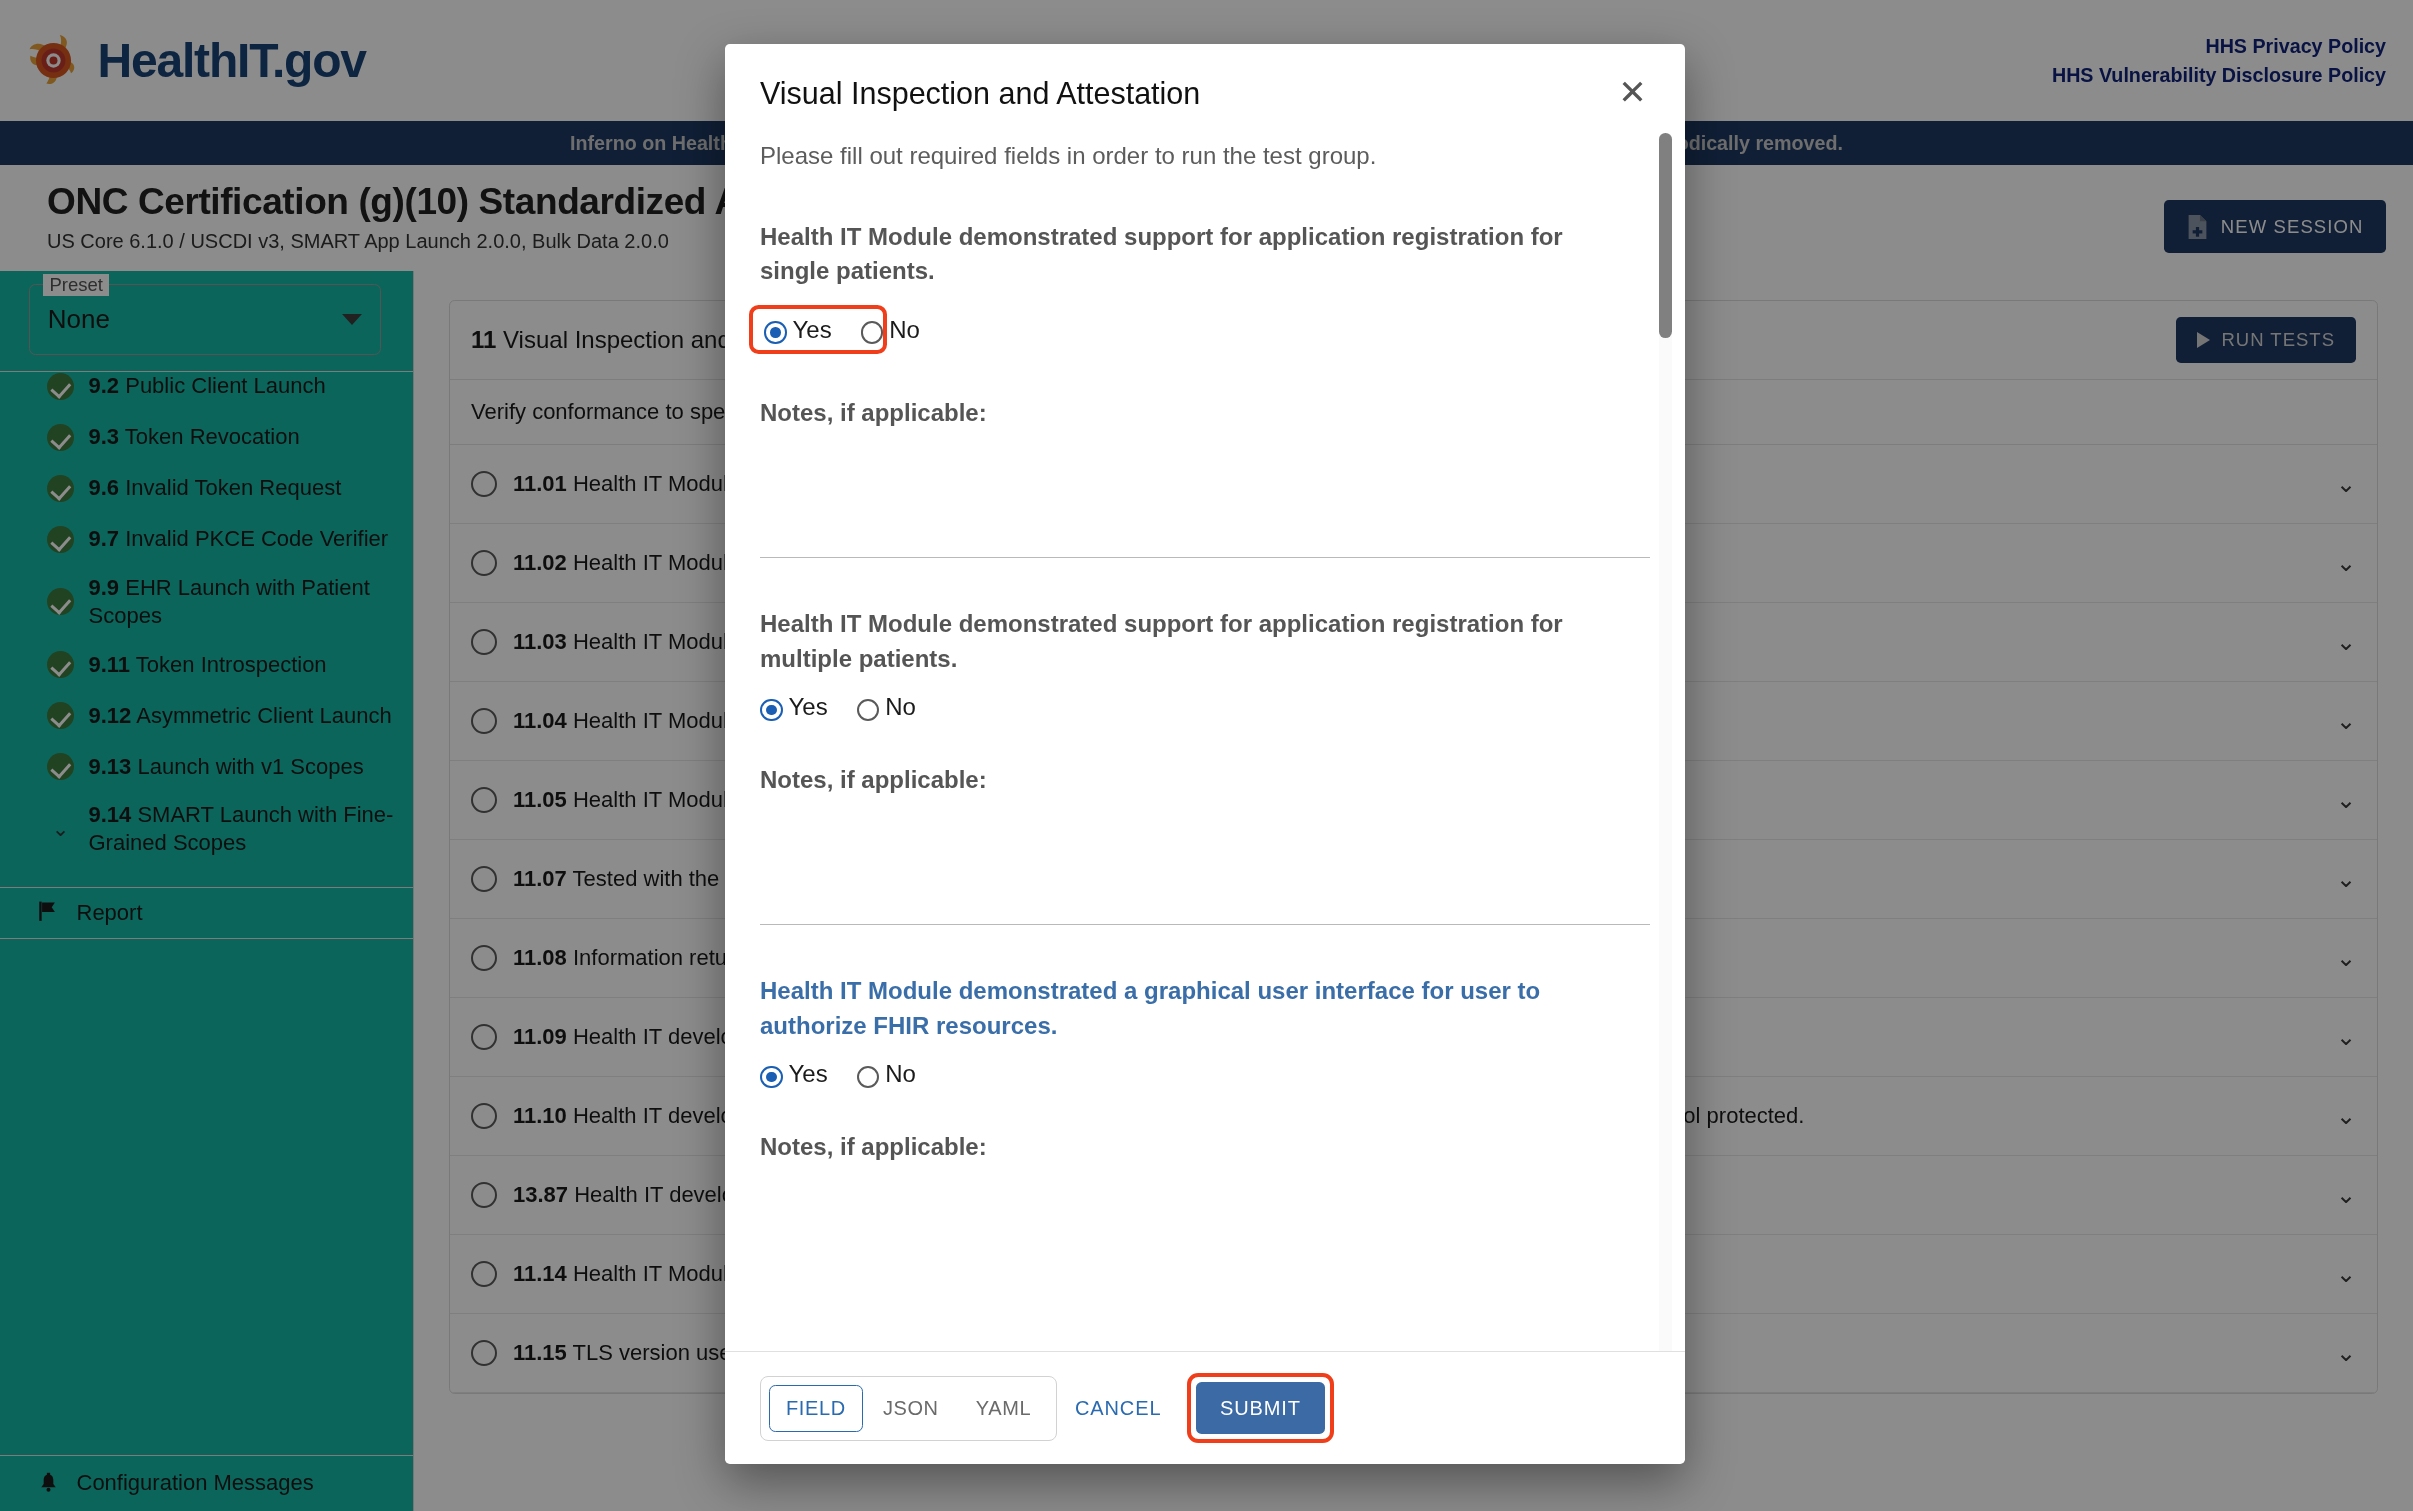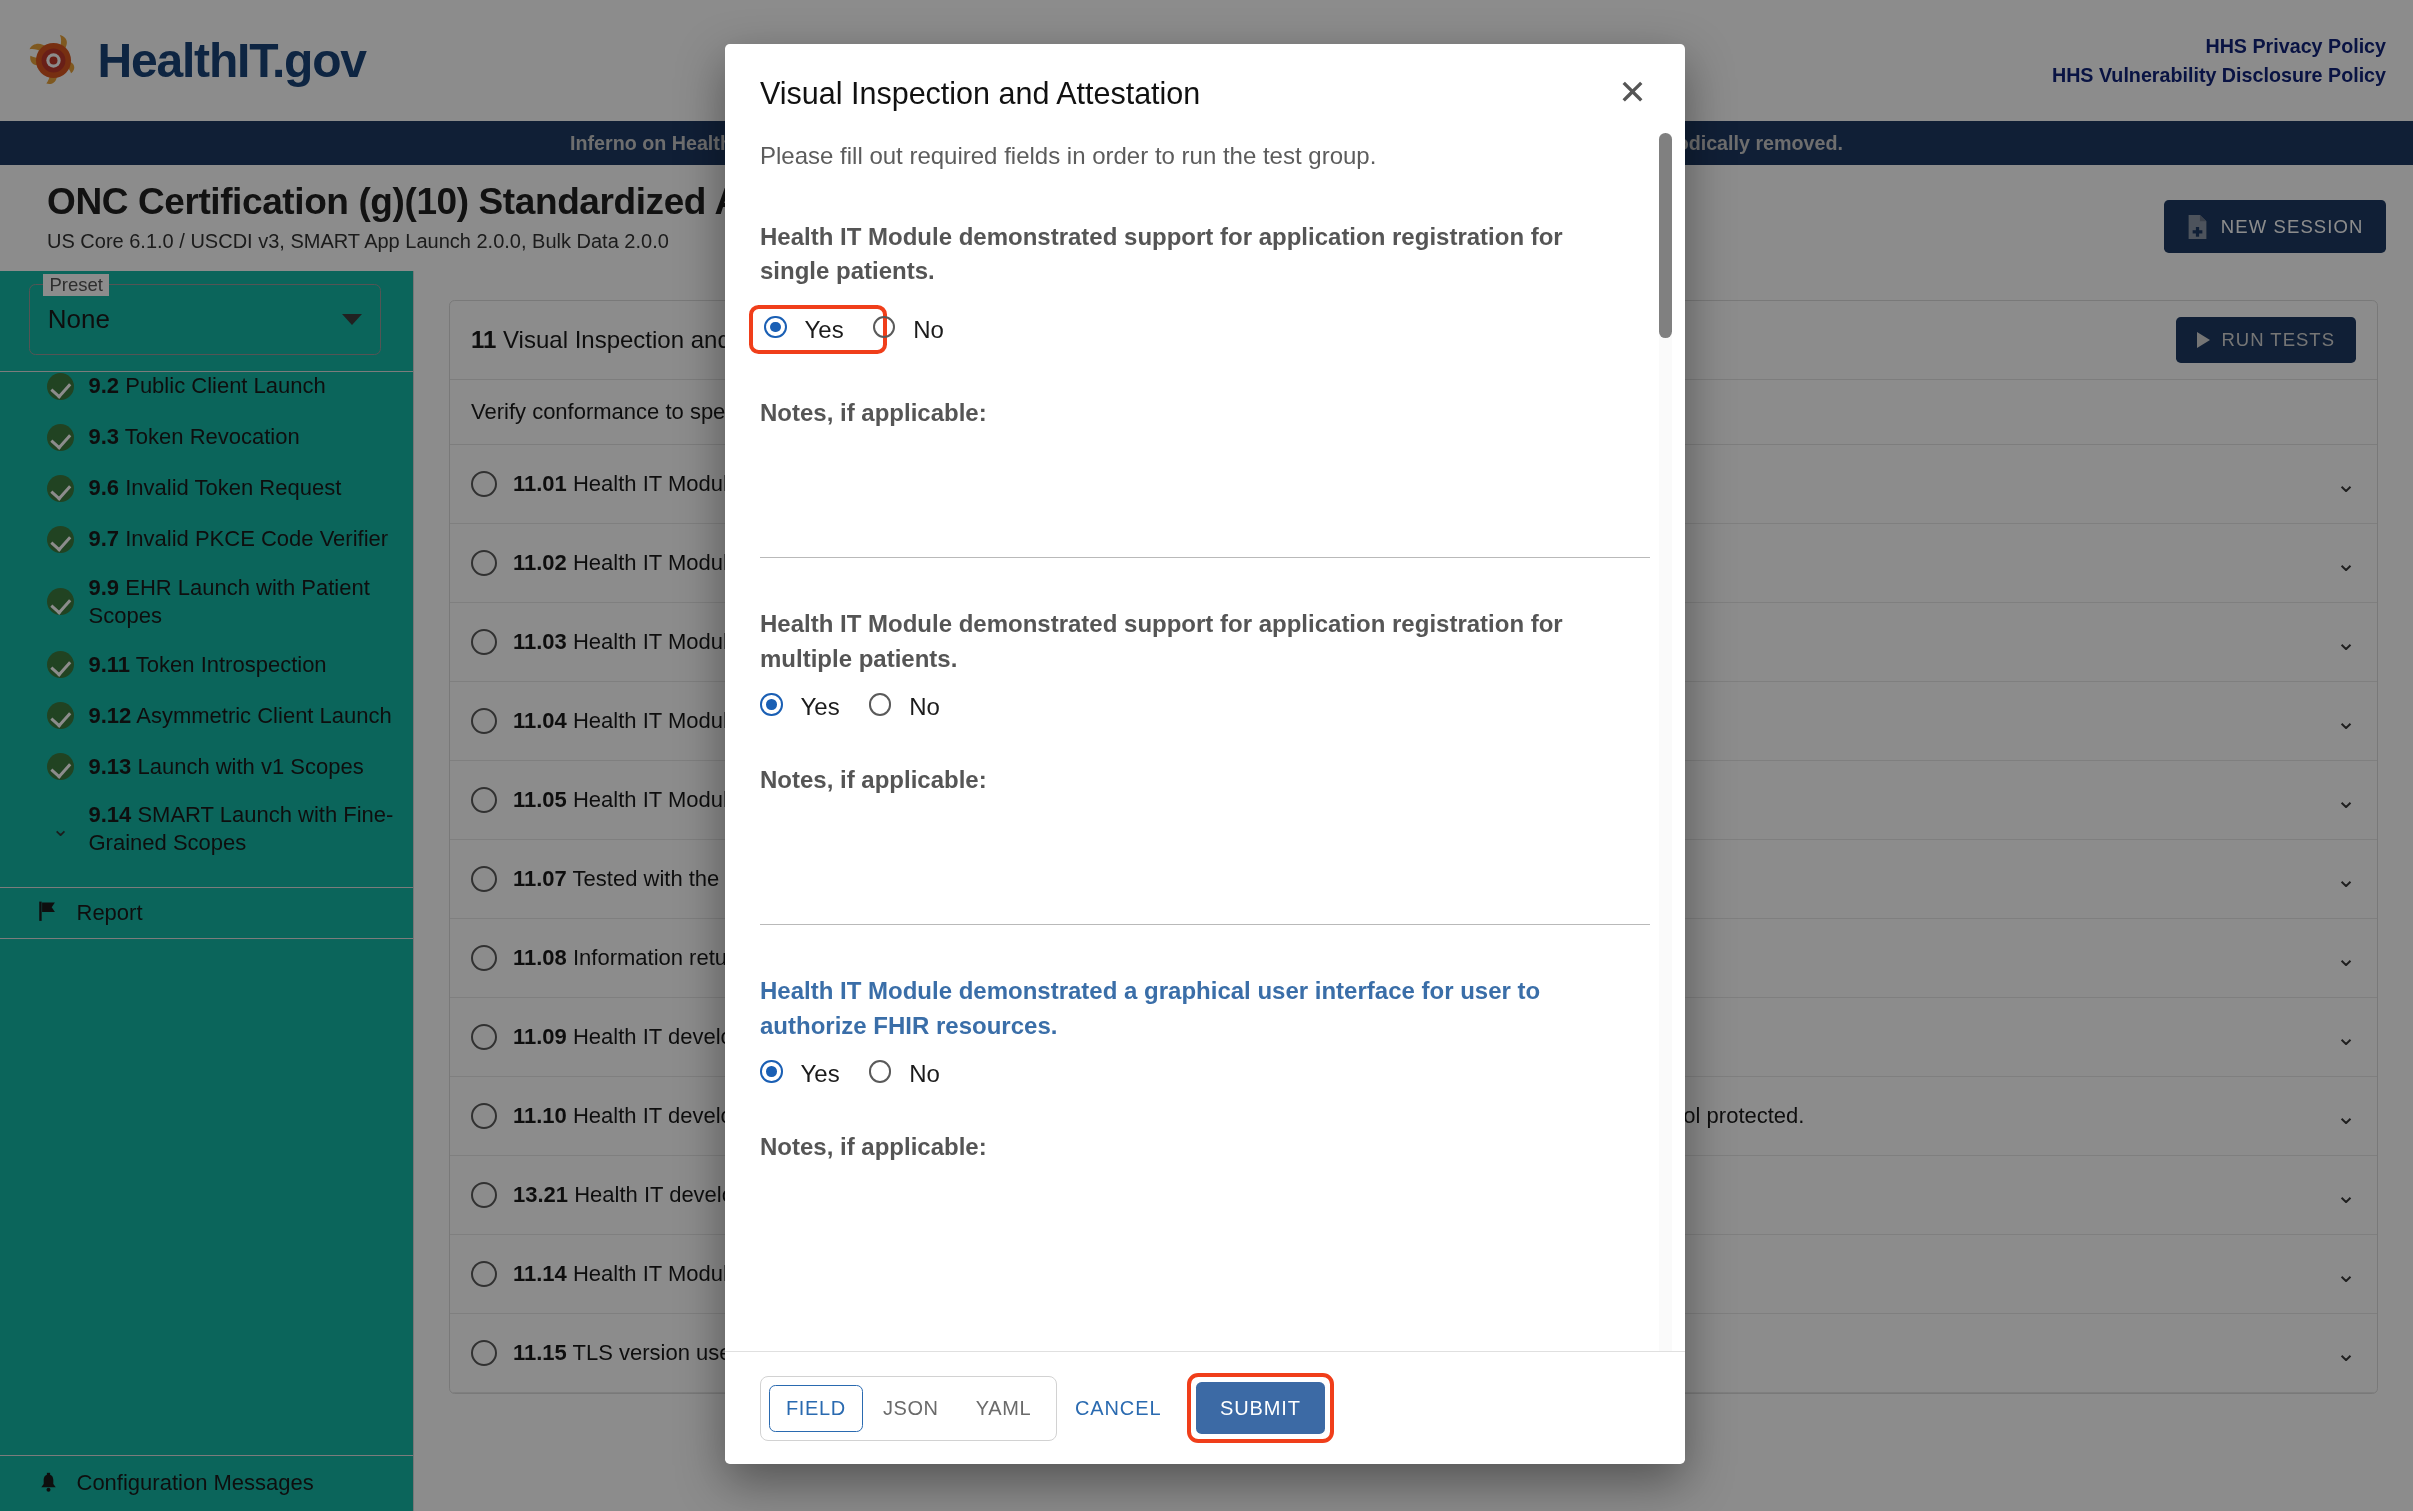--- a/index.html
+++ b/index.html
@@ -183,21 +183,21 @@
   .q-text {
     font-size: 24px; font-weight: bold; color: #555; line-height: 1.45;
     max-width: 835px;
   }
   .q-text.link { color: #3a6ea8; }
   .radio-row { display: flex; align-items: center; gap: 29px; margin-top: 16px; }
   .radio-row.boxed {
     border: 4px solid #f03e1a; border-radius: 9.6px;
     padding: 6.4px 17.7px 6.4px 11.2px; width: 138px; margin-left: -11.2px;
   }
-  .radio-opt { display:flex; align-items:flex-start; gap: 18px; cursor:pointer; }
+  .radio-opt { display:flex; align-items:flex-end; gap: 6px; cursor:pointer; }
   .rdo {
     width: 22.5px; height: 22.5px; border-radius: 50%;
     border: 2.4px solid #5a5a5a; position: relative; flex:0 0 22.5px;
   }
   .rdo.on { border-color: #1a5fb4; }
   .rdo.on::after {
     content:""; position:absolute; inset:4px; border-radius:50%;
     background:#1a5fb4;
   }
   .rdo-label { font-size: 24px; color: #1b1b1b; }
@@ -420,21 +420,21 @@
               <span class="txt"><span class="num">11.09</span> Health IT developer demonstrated the publication of API service base URL.</span>
               <span class="chev-down">⌄</span>
             </div>
             <div class="test-row">
               <span class="circ"></span>
               <span class="txt"><span class="num">11.10</span> Health IT developer demonstrated the documentation is available via a publicly accessible URL and is cache-control protected.</span>
               <span class="chev-down">⌄</span>
             </div>
             <div class="test-row">
               <span class="circ"></span>
-              <span class="txt"><span class="num">13.21</span> Health IT developer demonstrated support for all required API conditions.</span>
+              <span class="txt"><span class="num">13.87</span> Health IT developer demonstrated support for all required API conditions.</span>
               <span class="chev-down">⌄</span>
             </div>
             <div class="test-row">
               <span class="circ"></span>
               <span class="txt"><span class="num">11.14</span> Health IT Module did not make available data via a TLS-protected URL for longer than the permitted time.</span>
               <span class="chev-down">⌄</span>
             </div>
             <div class="test-row">
               <span class="circ"></span>
               <span class="txt"><span class="num">11.15</span> TLS version used by the Health IT Module.</span>

